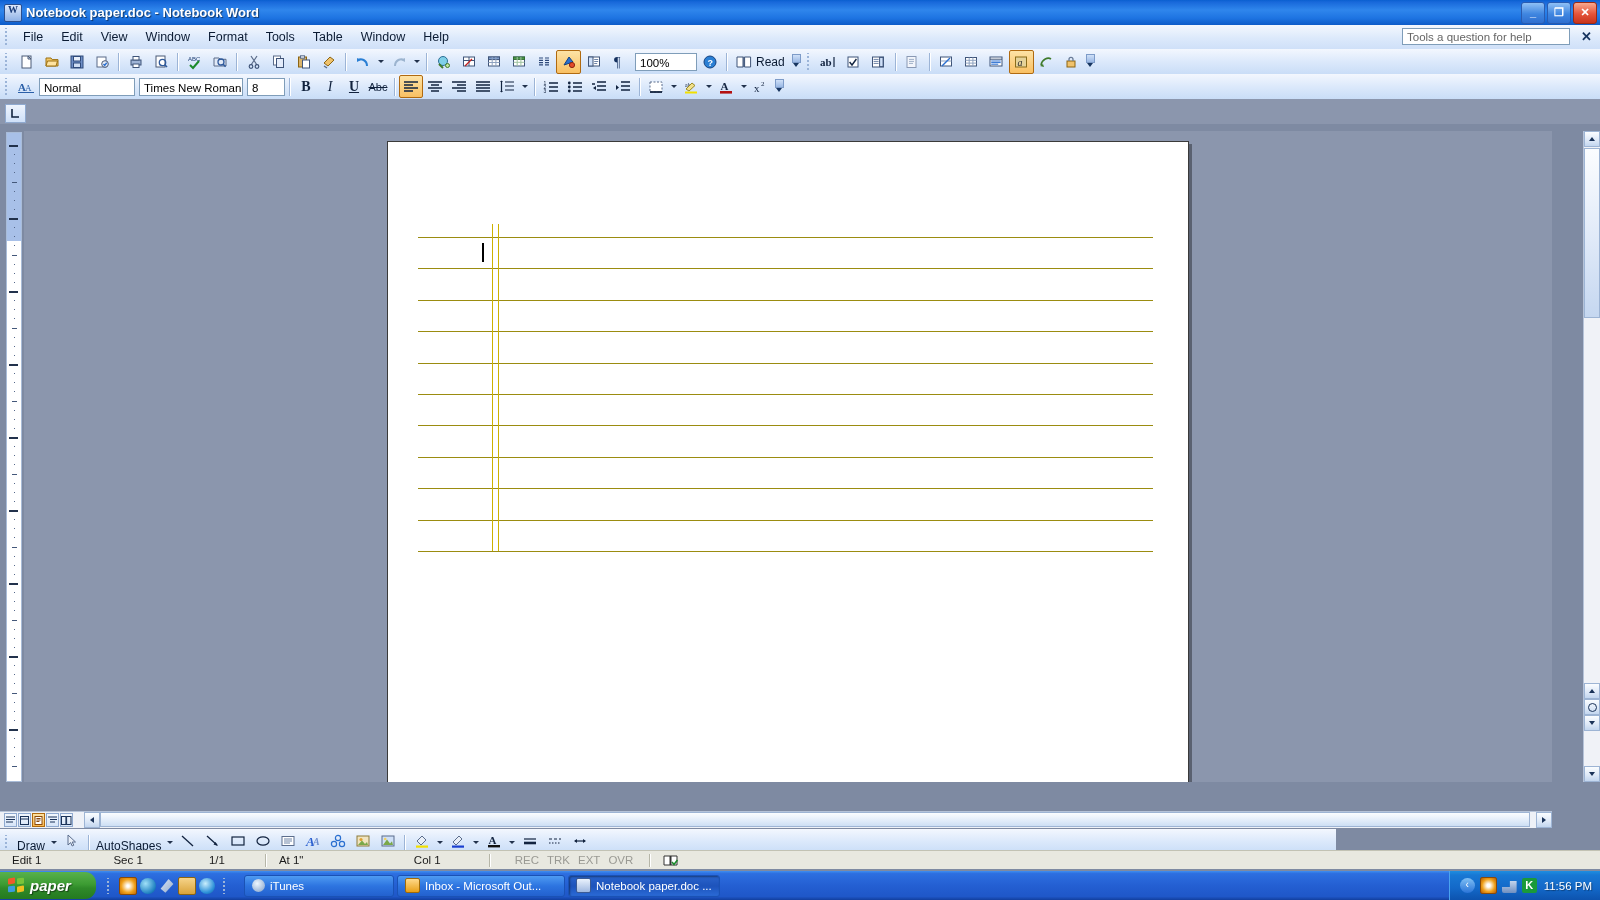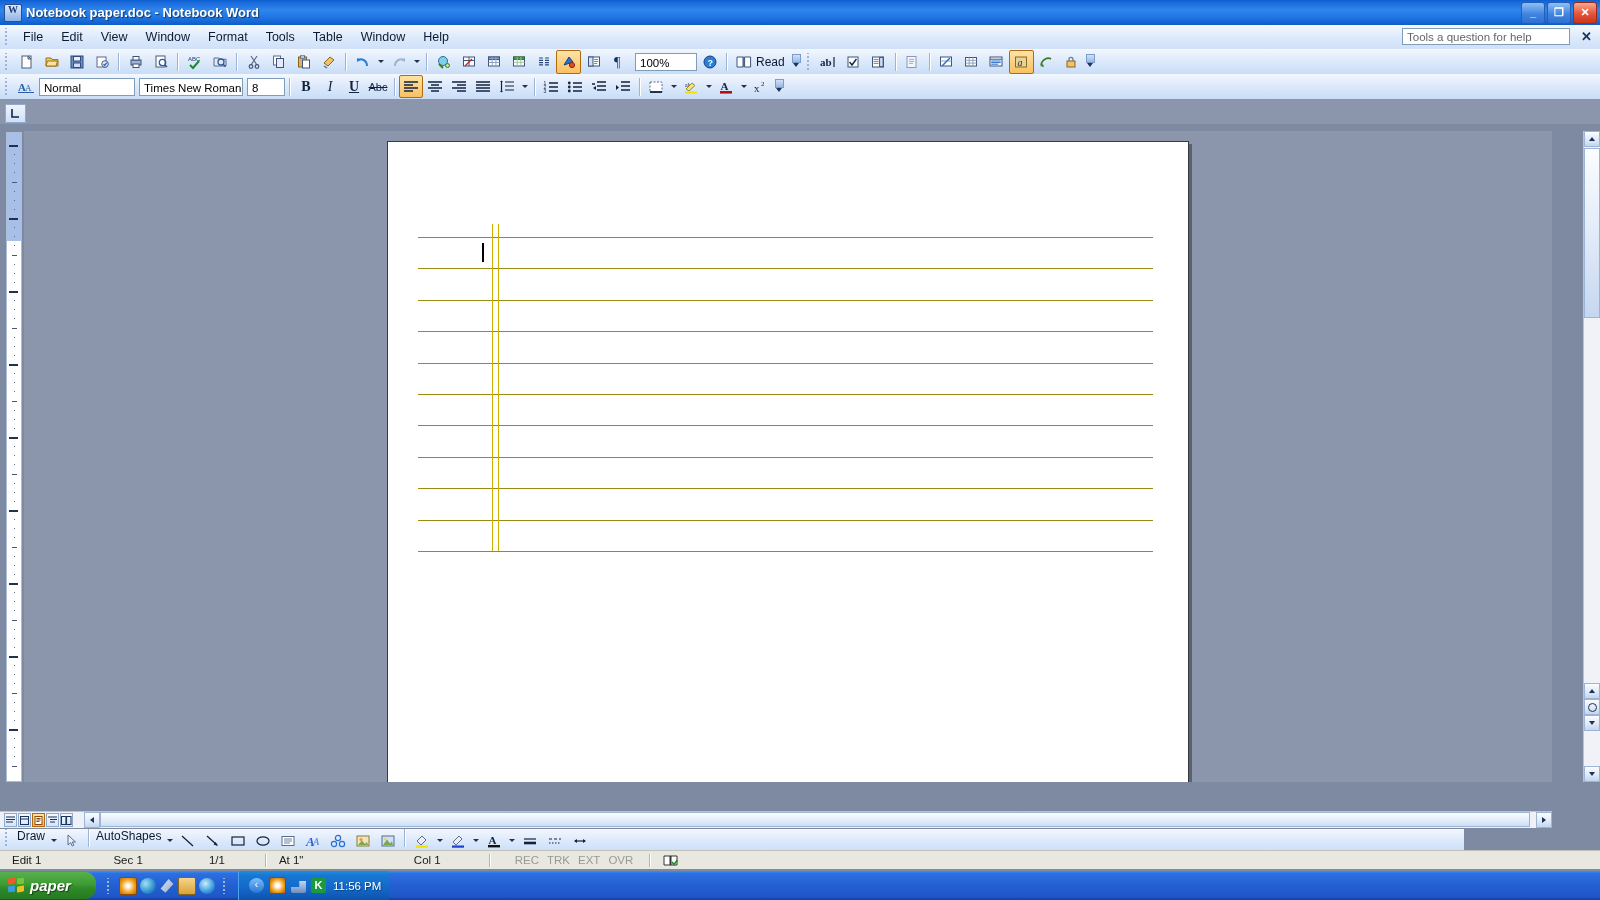--- a/index.html
+++ b/index.html
@@ -143,22 +143,22 @@
   .sbtn i{display:block;width:0;height:0;}
   .sthumb{position:absolute;left:0;width:16px;background:linear-gradient(180deg,#fbfdff,#dfe9f8 55%,#c5d7f0);
     border:1px solid #9db4d4;box-sizing:border-box;}
   .hscroll{position:absolute;left:0;bottom:48px;width:1552px;height:16px;background:#eef1f7;border-top:1px solid #b6c3d8;}
   .viewbtns{position:absolute;left:2px;bottom:48px;height:16px;display:flex;align-items:center;gap:1px;}
   .vbtn{width:13px;height:14px;border:1px solid #8fa9cf;background:linear-gradient(180deg,#f4f8fe,#d6e4f8);
     display:flex;align-items:center;justify-content:center;box-sizing:border-box;}
   .vbtn.on{border:1px solid #b06a10;background:linear-gradient(180deg,#fde3a6,#f7b64f);}
 
   
-  .drawbar{position:absolute;left:0;bottom:29px;width:1464px;height:24px;
-    background:linear-gradient(180deg,#f3f7fe,#dce9fb 50%,#c9ddf7);display:flex;align-items:flex-start;}
+  .drawbar{position:absolute;left:0;bottom:29px;width:1336px;height:24px;
+    background:linear-gradient(180deg,#f3f7fe,#dce9fb 50%,#c9ddf7);display:flex;align-items:flex-end;}
   .dlabel{font-size:12px;color:#0b1b33;padding:0 3px;white-space:nowrap;}
   .statusrow{position:absolute;left:0;bottom:31px;width:1600px;height:18px;
     background:#e8e8e0;border-top:1px solid #c2c2b4;display:flex;align-items:center;font-size:11.5px;color:#1a1a1a;}
   .scell{padding:0 4px;white-space:nowrap;}
   .scell.dim{color:#9a9a94;}
   .sdiv{width:1px;height:13px;background:#b6b6a8;box-shadow:1px 0 0 #fff;margin:0 3px;}
 
   
   .taskbar{position:absolute;left:0;bottom:0;width:1600px;height:29px;
     background:linear-gradient(180deg,#3f8ef0 0%,#2d6fe0 9%,#245fd2 50%,#1f57c8 88%,#123f9e 100%);
@@ -1031,20 +1031,34 @@
     </div>
     <div class="qlaunch">
       <div class="grip" style="height:16px"></div>
       <div class="qicon" style="background:radial-gradient(circle at 50% 50%,#fff 10%,#f0a018 60%,#c06a08);border:1px solid #8a4a08"></div>
       <div class="qicon" style="background:radial-gradient(circle at 35% 35%,#9fe0f8,#1c7fc0 70%,#10527e);border-radius:50%"></div>
       <div class="qicon" style="background:linear-gradient(135deg,#dfe9f8,#8fa8c8);clip-path:polygon(10% 70%,60% 10%,90% 40%,40% 95%)"></div>
       <div class="qicon" style="background:linear-gradient(180deg,#f6d48a,#d9a33a);border:1px solid #8c6512;border-radius:2px"></div>
       <div class="qicon" style="background:radial-gradient(circle at 40% 35%,#c9eefc,#2a8fd8 65%,#15588f);border-radius:50%"></div>
       <div class="grip" style="height:16px"></div>
     </div>
+    <div class="tbuttons">
+      <div class="tbutton">
+        <span style="width:13px;height:13px;border-radius:50%;background:radial-gradient(circle at 40% 35%,#eef7ff,#9fb8d8 70%,#5a7aa8);flex:0 0 auto"></span>
+        <span>iTunes</span>
+      </div>
+      <div class="tbutton" style="min-width:168px;max-width:172px;">
+        <span style="width:13px;height:13px;border-radius:2px;background:linear-gradient(180deg,#ffd98a,#e8a018);border:1px solid #a06a08;flex:0 0 auto"></span>
+        <span>Inbox - Microsoft Out...</span>
+      </div>
+      <div class="tbutton active" style="min-width:150px;max-width:155px;">
+        <span style="width:13px;height:13px;border-radius:2px;background:linear-gradient(180deg,#eaf2fd,#9fb8e0);border:1px solid #3a5a95;flex:0 0 auto"></span>
+        <span>Notebook paper.doc ...</span>
+      </div>
+    </div>
     <div class="tray">
       <span style="width:15px;height:15px;border-radius:50%;background:linear-gradient(180deg,#7fc0f5,#2a74d8);color:#fff;font-size:10px;text-align:center;line-height:14px;">‹</span>
       <span class="trayicon" style="background:radial-gradient(circle at 50% 50%,#fff 15%,#f0a018 60%,#b05a08);border:1px solid #8a4a08"></span>
       <span class="trayicon" style="background:linear-gradient(180deg,#d8e6f8,#6f8fc0);clip-path:polygon(0 60%,55% 60%,55% 20%,100% 20%,100% 100%,0 100%)"></span>
       <span class="trayicon" style="background:#1a9a3a;color:#fff;font-size:11px;font-weight:bold;text-align:center;line-height:14px;border-radius:2px">K</span>
       <span class="clock">11:56 PM</span>
     </div>
   </div>
 
 </div>

